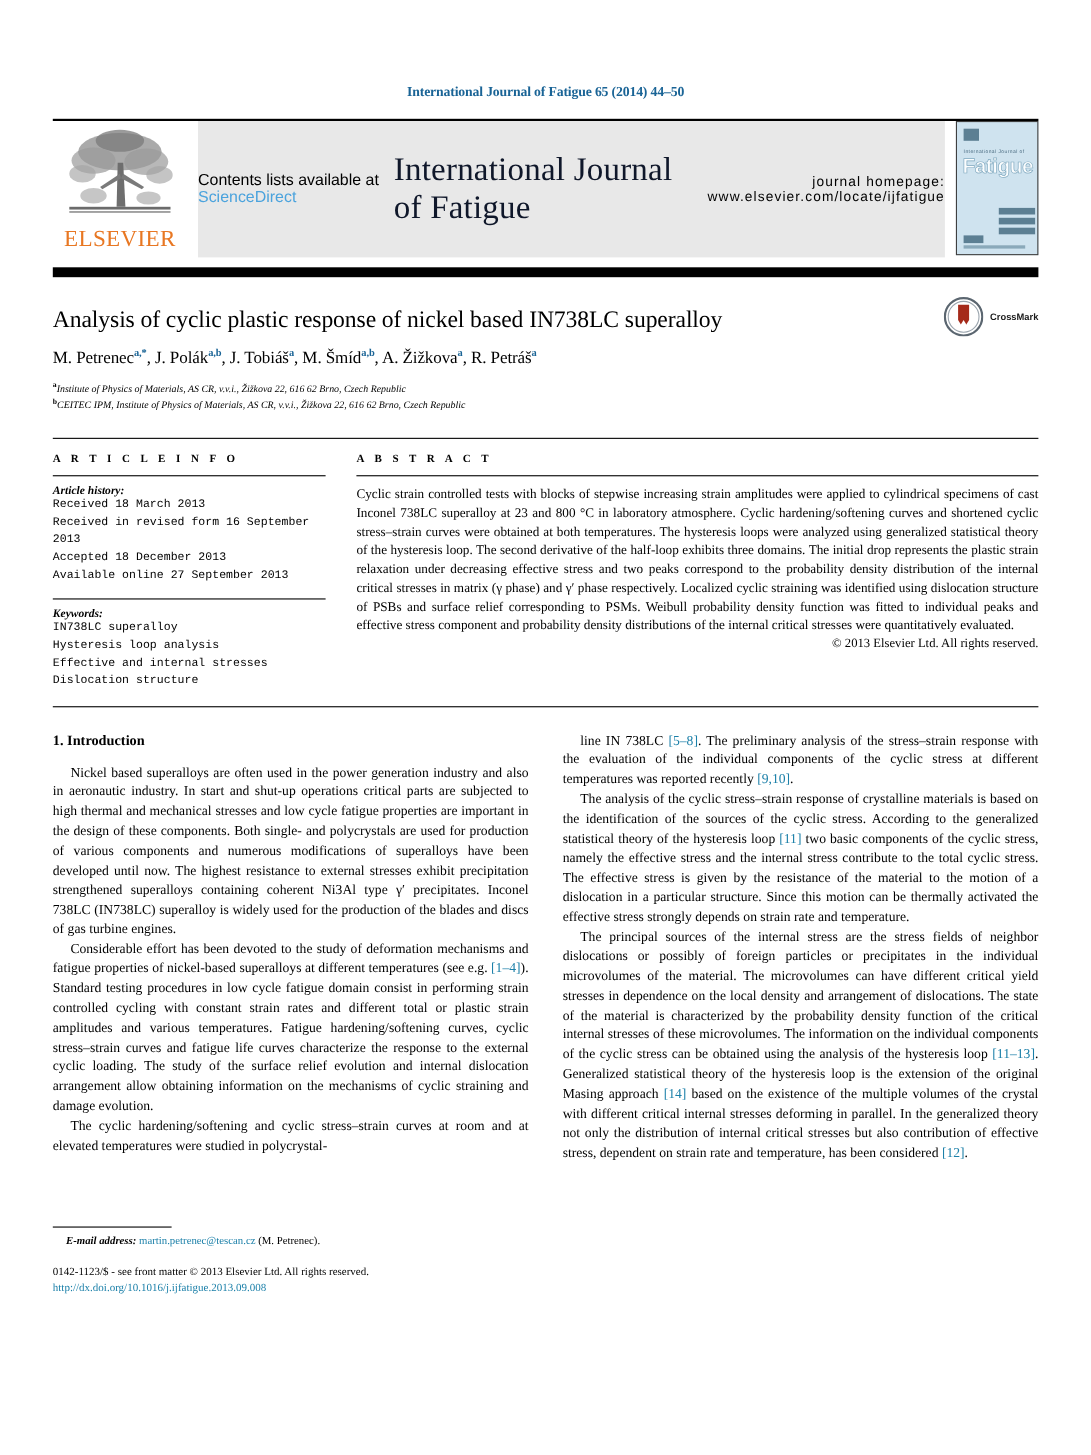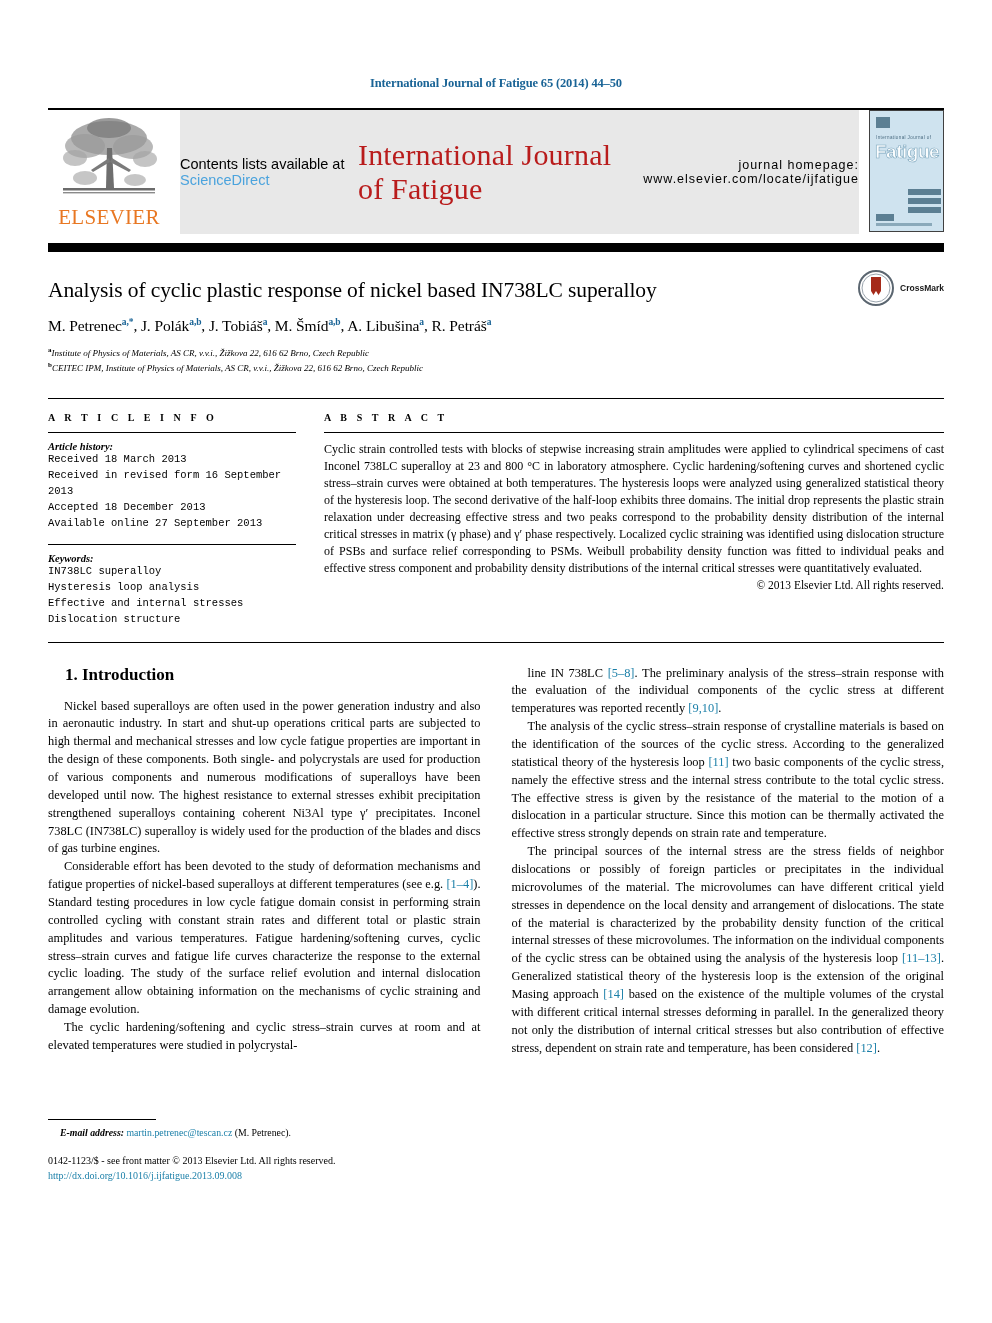--- a/index.html
+++ b/index.html
@@ -79,21 +79,21 @@
     font-size: 14.5px;
     font-family: "Liberation Sans", sans-serif;
     color: #000;
   }
   .contents-line .sd {
     color: #4ba3dd;
   }
   .journal-title {
     font-family: "Liberation Serif", serif;
     font-size: 30px;
-    color: #b91c1c;
+    color: #0f172a;
     letter-spacing: 0.2px;
   }
   .homepage-line {
     font-family: "Liberation Sans", sans-serif;
     font-size: 12.5px;
     letter-spacing: 1.0px;
     color: #000;
     text-align: right;
   }
   .cover-thumb {
@@ -227,23 +227,23 @@
 
   
   .body-cols {
     margin-top: 22px;
     display: flex;
     gap: 31px;
   }
   .bcol { flex: 1 1 0; min-width: 0; position: relative; }
   .h1 {
     font-family: "Liberation Serif", serif;
-    font-size: 17px;
-    font-weight: bold;
-    margin: 0 0 13px 17px;
+    font-size: 13px;
+    font-weight: bold;
+    margin: 0 0 13px 0;
   }
   .para {
     font-size: 12.4px;
     line-height: 1.44;
     text-align: justify;
     text-indent: 16px;
     margin: 0;
     font-family: "Liberation Serif", serif;
   }
   .para + .para { margin-top: 0; }
@@ -339,21 +339,21 @@
         <circle cx="18" cy="18" r="17" fill="#ffffff" stroke="#5b6670" stroke-width="2"></circle>
         <circle cx="18" cy="18" r="14" fill="#ffffff" stroke="#9aa4ad" stroke-width="1"></circle>
         <path d="M13 7 h10 v14 l-5 8 l-5 -8 Z" fill="#a52a1a"></path>
         <path d="M18 21 l5 8 h-10 Z" fill="#ffffff"></path>
       </svg>
       <span class="crossmark-label">CrossMark</span>
     </div>
 
     <h1 class="paper-title">Analysis of cyclic plastic response of nickel based IN738LC superalloy</h1>
 
-    <div class="authors"><span>M. Petrenec</span><sup>a,*</sup>, <span>J. Polák</span><sup>a,b</sup>, <span>J. Tobiáš</span><sup>a</sup>, <span>M. Šmíd</span><sup>a,b</sup>, <span>A. Libušina</span><sup>a</sup>, <span>R. Petráš</span><sup>a</sup></div>
+    <div class="authors"><span>M. Petrenec</span><sup>a,*</sup>, <span>J. Polák</span><sup>a,b</sup>, <span>J. Tobiáš</span><sup>a</sup>, <span>M. Šmíd</span><sup>a,b</sup>, <span>A. Žižkova</span><sup>a</sup>, <span>R. Petráš</span><sup>a</sup></div>
 
     <div class="affil">
         <div><sup>a</sup>Institute of Physics of Materials, AS CR, v.v.i., Žižkova 22, 616 62 Brno, Czech Republic</div>
         <div><sup>b</sup>CEITEC IPM, Institute of Physics of Materials, AS CR, v.v.i., Žižkova 22, 616 62 Brno, Czech Republic</div>
       </div>
   </div>
 
   <div class="info-abstract">
     <div class="col-info">
       <div class="sec-head">A R T I C L E    I N F O</div>

